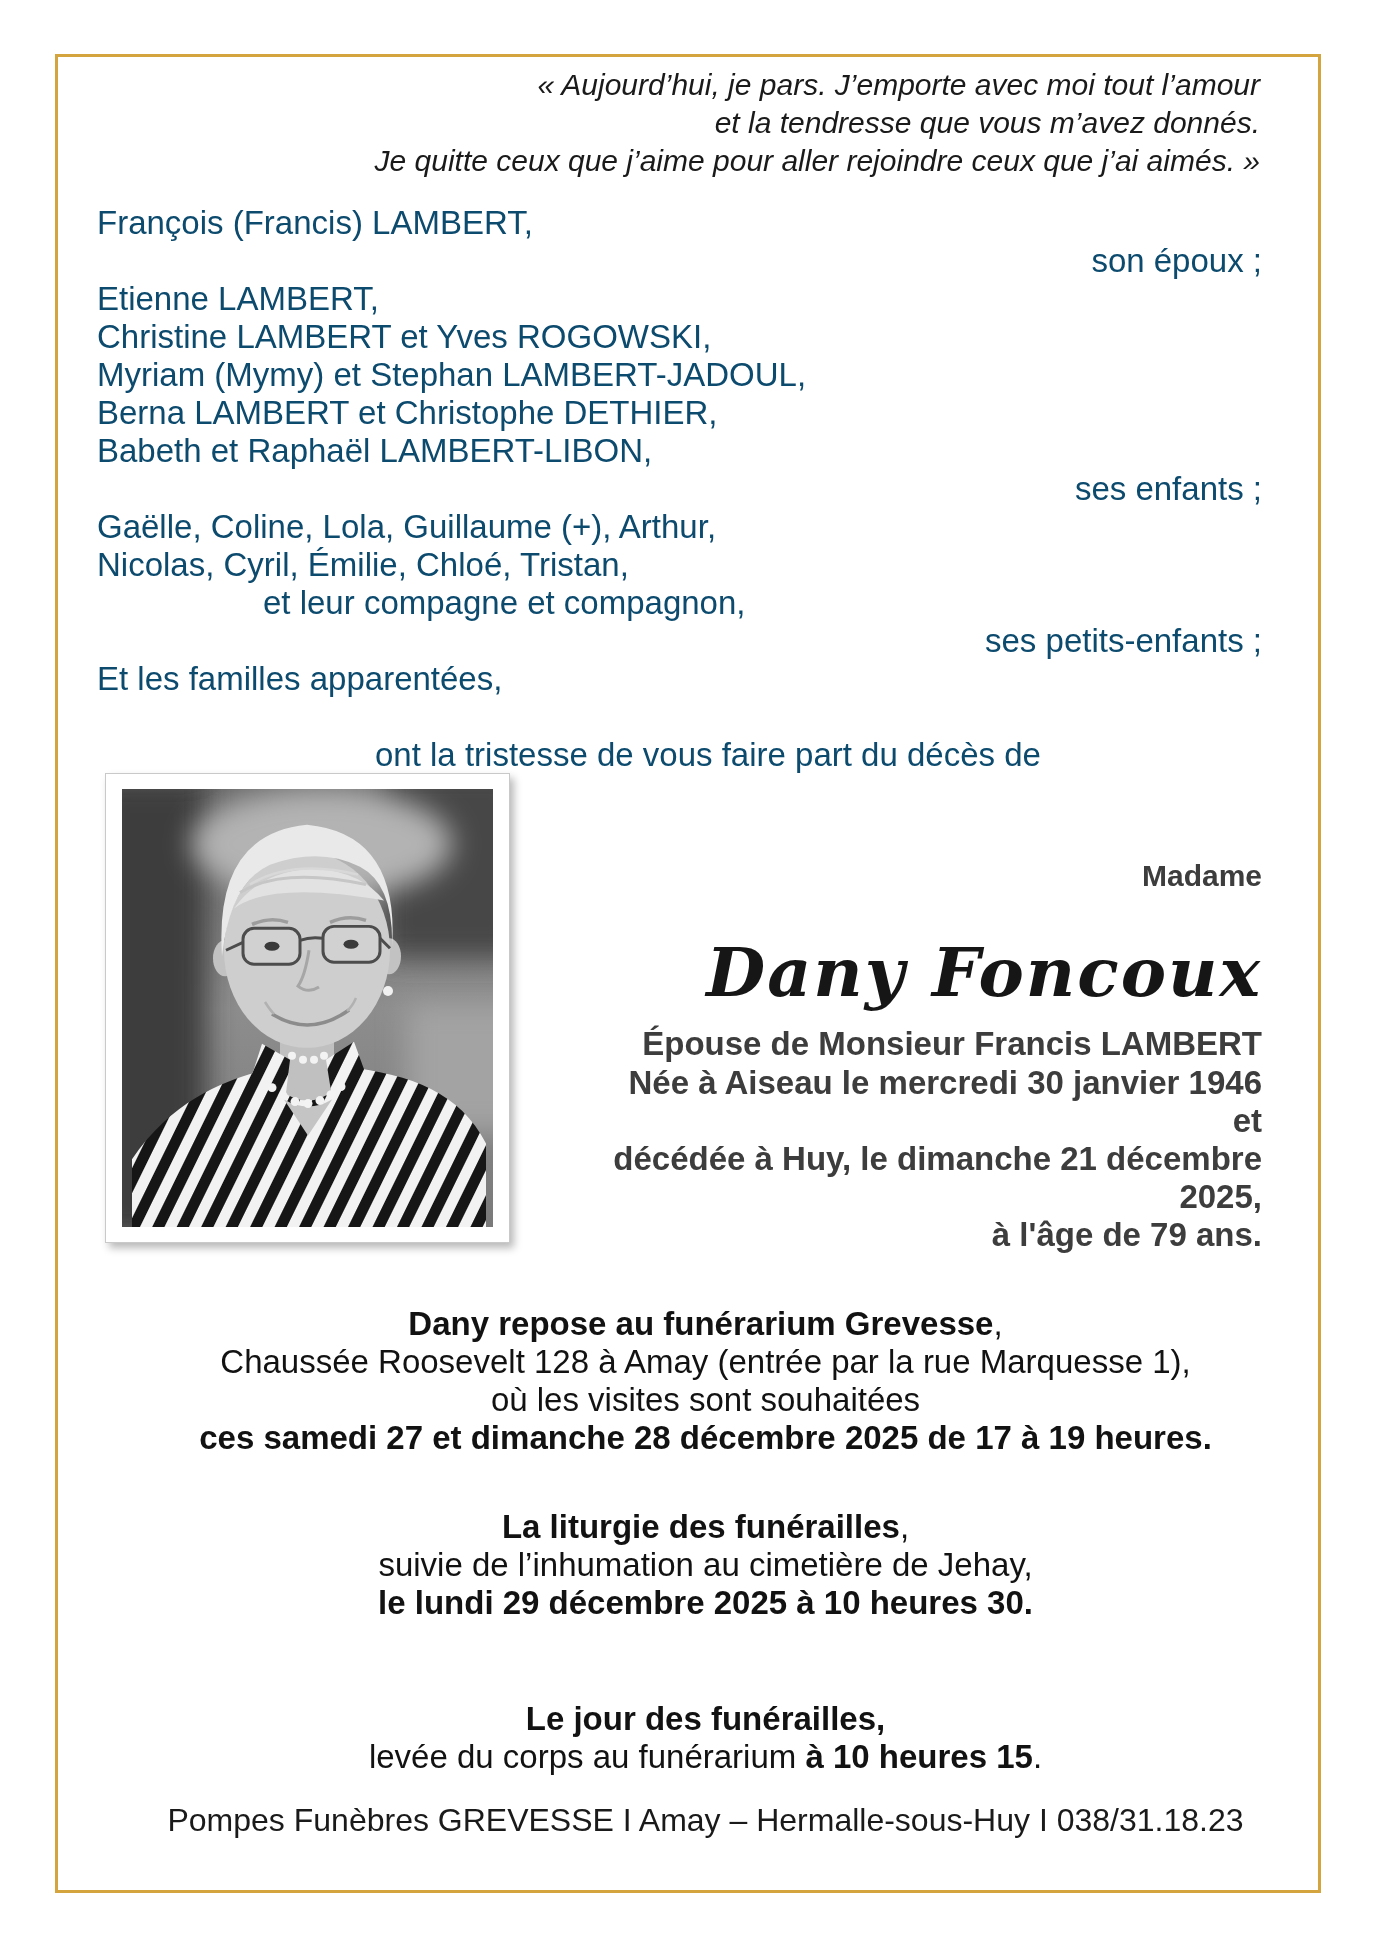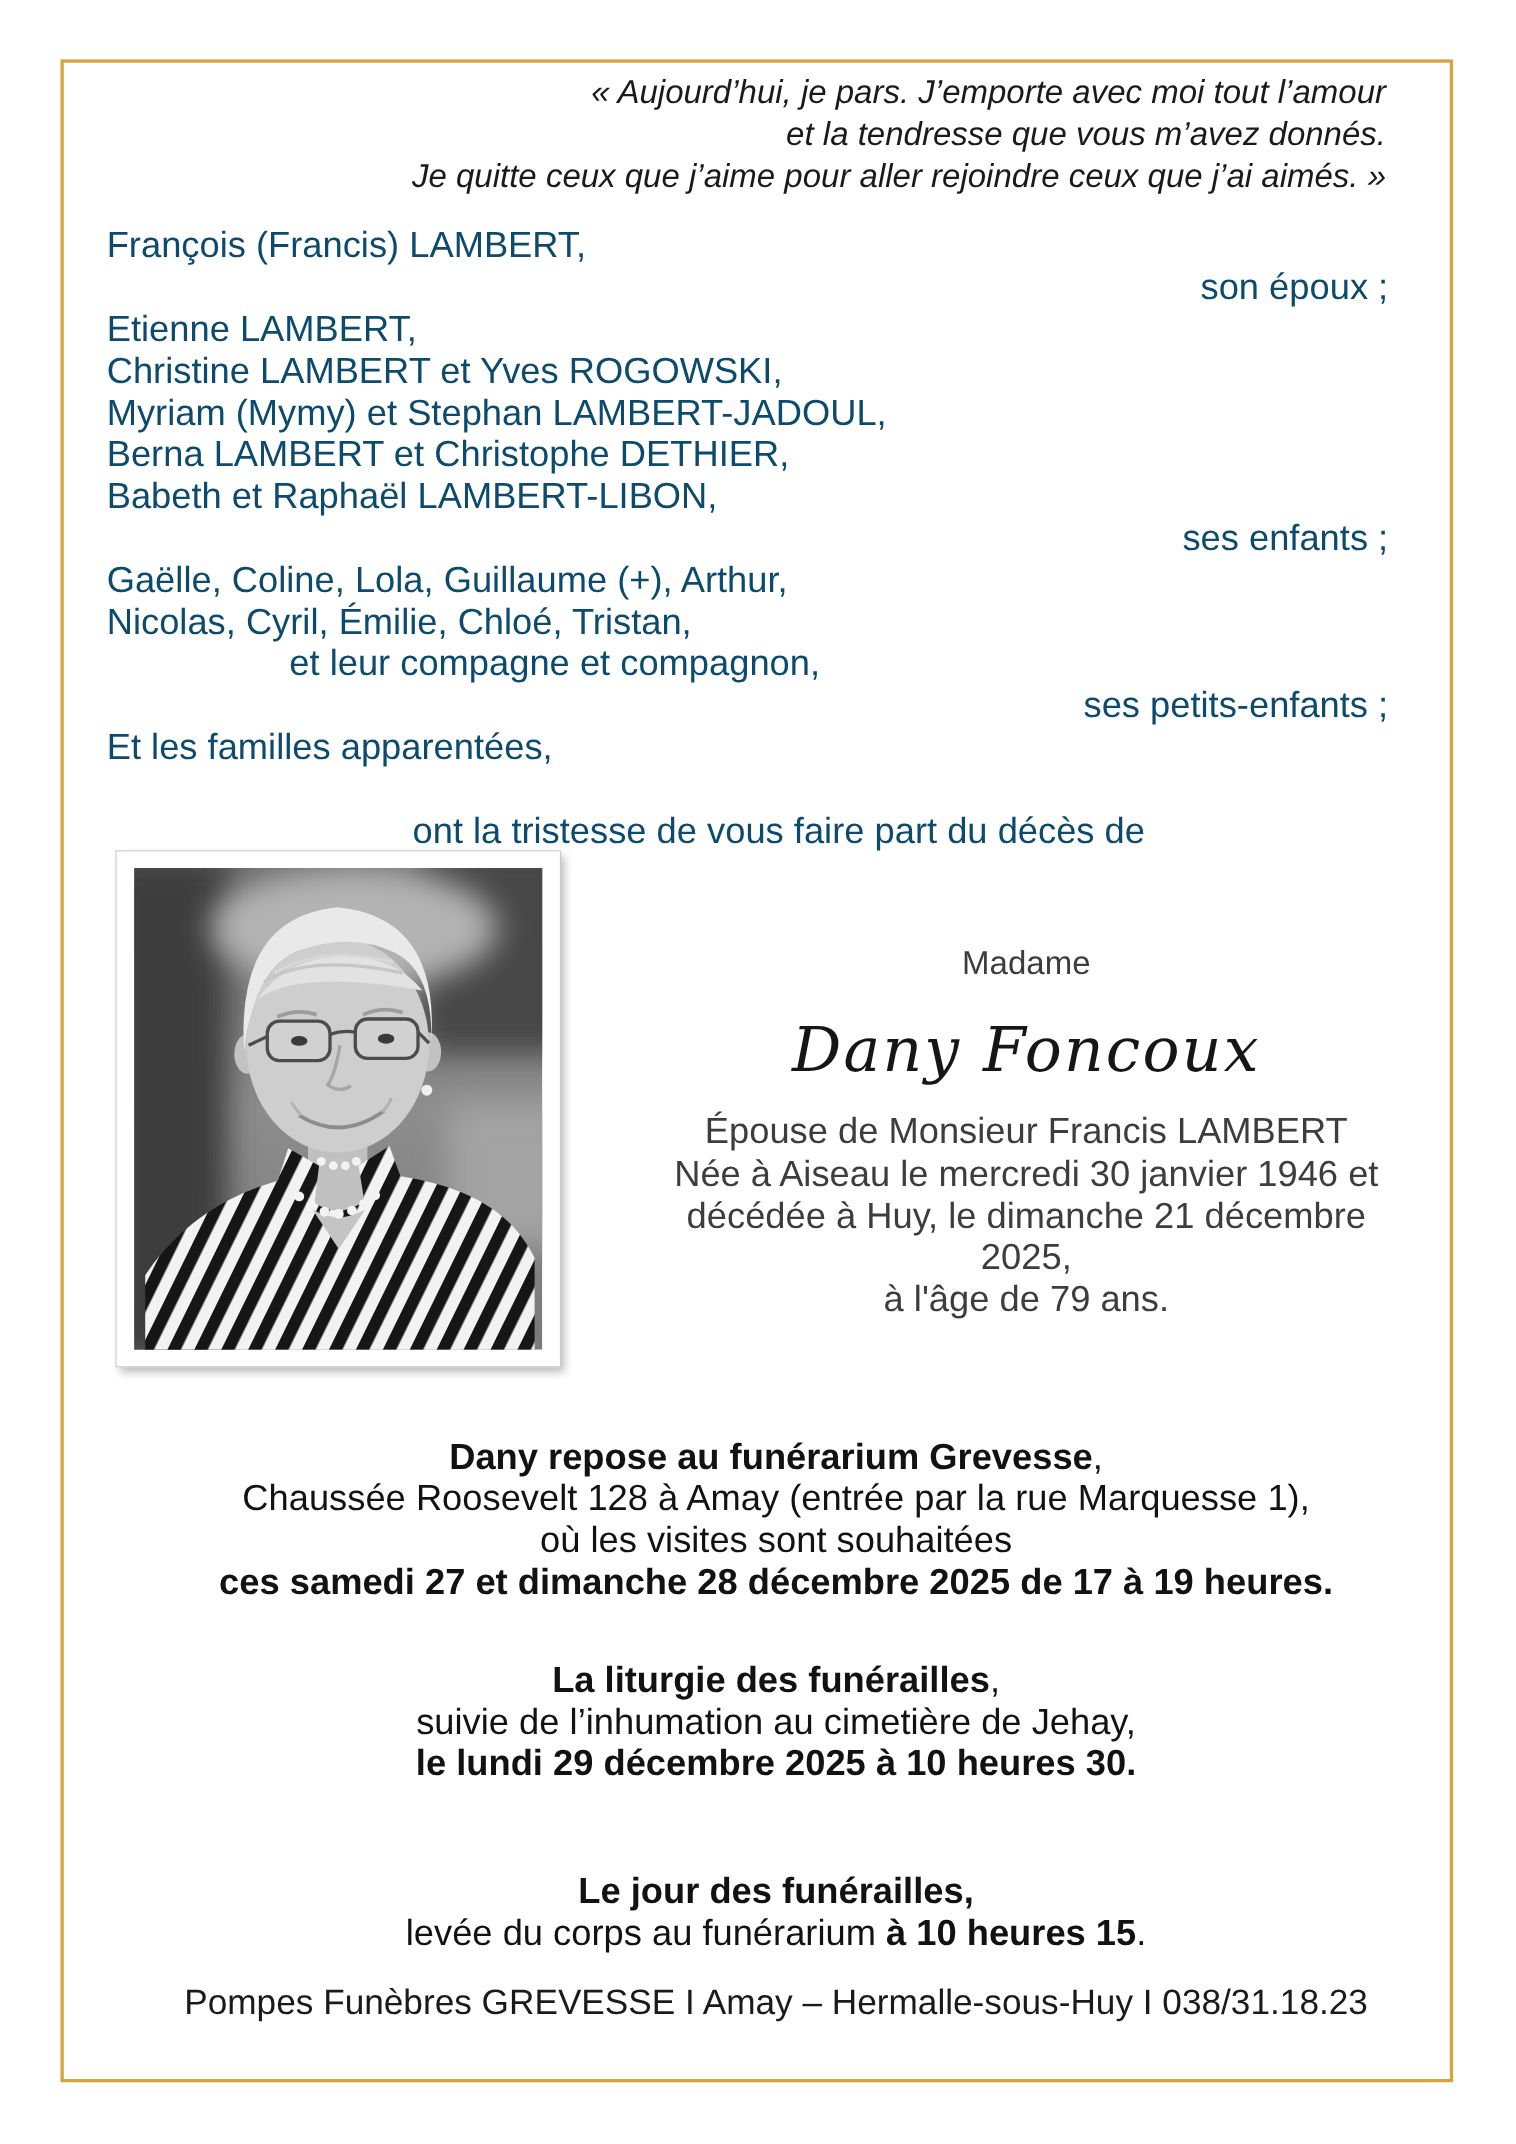--- a/index.html
+++ b/index.html
@@ -29,27 +29,27 @@
   .family .blank{height:38px;}
   .photo-card{
     position:absolute;left:105px;top:773px;width:405px;height:470px;
     background:#ffffff;border:1px solid #c9c9c9;box-sizing:border-box;
     box-shadow:4px 5px 8px rgba(0,0,0,0.28);
     padding:15px 16px;
   }
   .photo-card svg{display:block;width:100%;height:100%;}
   .deceased{
     position:absolute;left:604px;top:858px;width:658px;
-    text-align:center;color:#3d3d3d;
+    text-align:right;color:#3d3d3d;font-weight:bold;
   }
   .deceased .title{font-size:30px;line-height:36px;}
   .deceased .name{
     font-family:"DejaVu Serif","Liberation Serif",serif;
-    font-style:italic;font-size:56px;line-height:100px;
-    color:#161616;margin-top:12px;letter-spacing:2px;
+    font-style:italic;font-size:68px;line-height:100px;
+    color:#161616;margin-top:28px;letter-spacing:2px;
   }
   .deceased .spouse{font-size:33px;line-height:40px;margin-top:2px;}
   .deceased .dates{font-size:33px;line-height:38px;}
   .center-col{
     position:absolute;left:97px;width:1217px;
     text-align:center;font-size:33px;line-height:38px;color:#121212;
   }
   .visitation{top:1305px;}
   .liturgy{top:1508px;}
   .funeral-day{top:1700px;}

